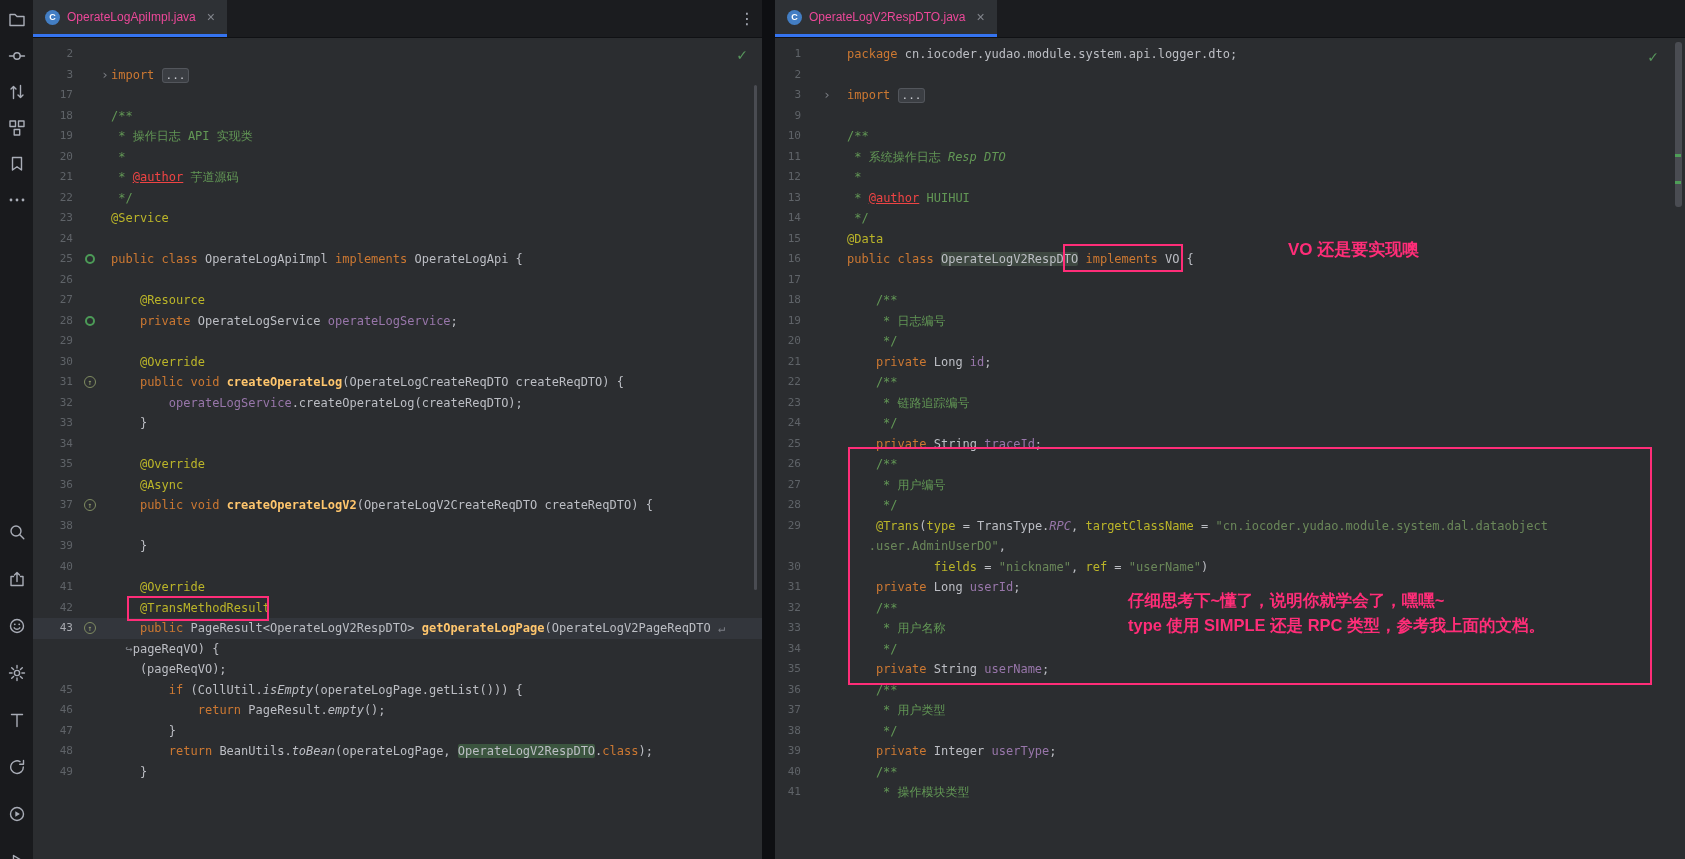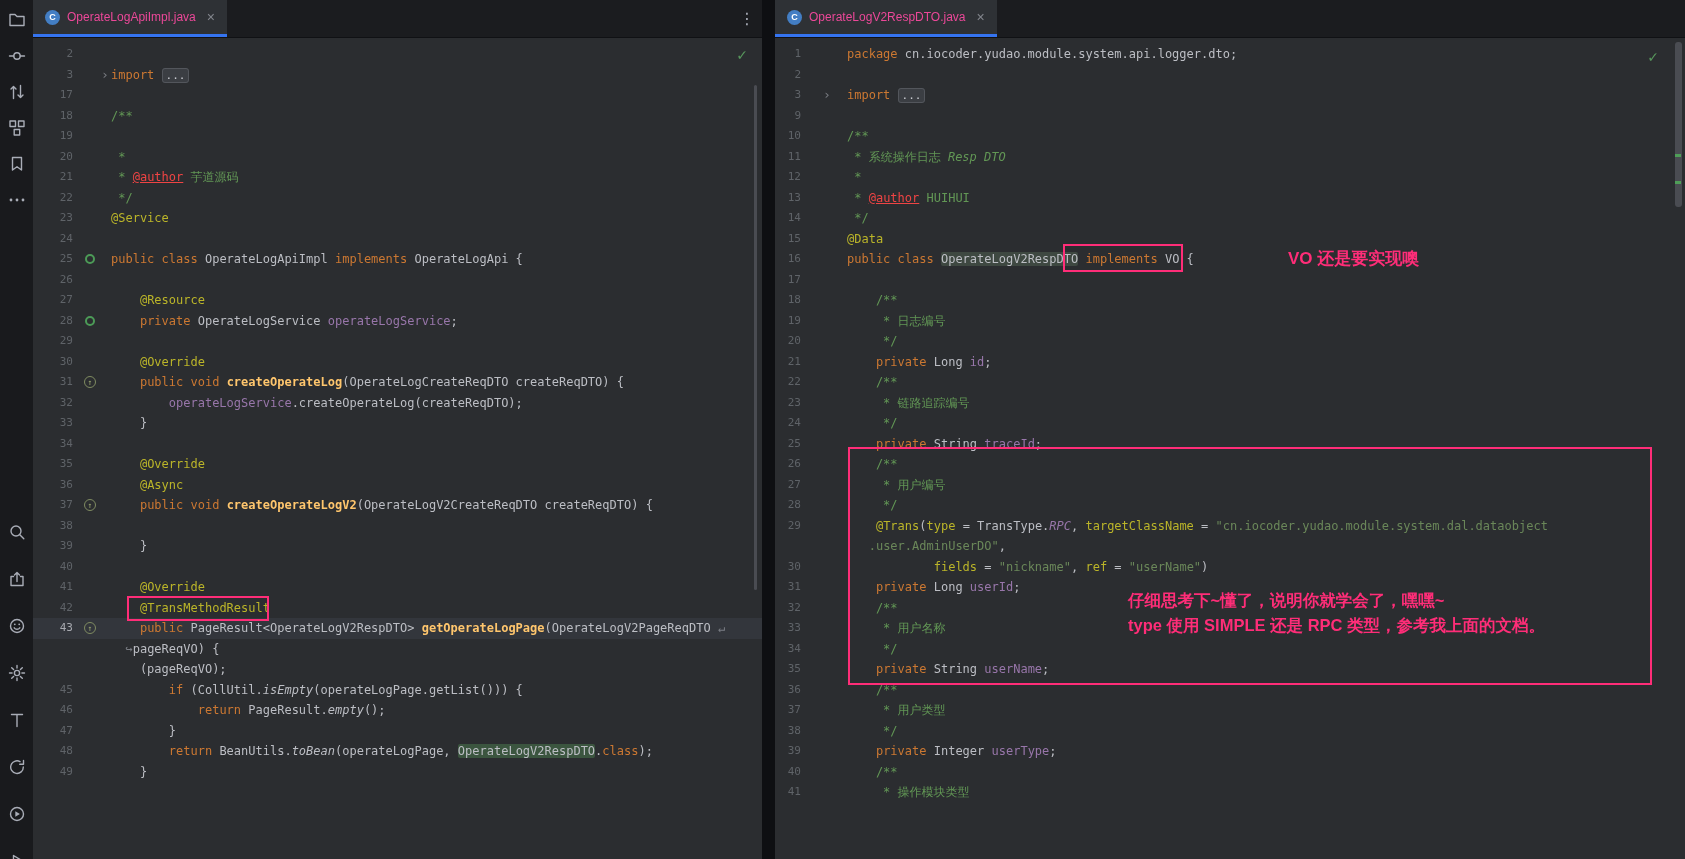--- a/index.html
+++ b/index.html
@@ -77,21 +77,21 @@
   .vmark{position:absolute;right:4px;width:6px;height:3px;background:#4F9E58;z-index:6;}
   .vmark.m1{top:154px;} .vmark.m2{top:181px;}
 
   
   .overlay{position:absolute;inset:0;pointer-events:none;z-index:30;}
   .pbox{position:absolute;border:2px solid #FF2D78;box-sizing:border-box;}
   .pbox.b1{left:127px;top:596px;width:142px;height:25px;}
   .pbox.b2{left:1063px;top:244px;width:120px;height:28px;}
   .pbox.b3{left:848px;top:447px;width:804px;height:238px;}
   .pnote{position:absolute;color:#FF2D78;font-weight:bold;}
-  .pnote.n1{left:1288px;top:247px;font-size:17px;}
+  .pnote.n1{left:1288px;top:238px;font-size:17px;}
   .pnote.n2{left:1128px;top:588px;font-size:16.5px;line-height:25px;}
 </style>
 </head>
 <body>
 
 <div class="app">
 
   <div class="stripe">
     <div class="top-group">
         <div class="sicon">
@@ -191,21 +191,21 @@
       </div>
       <div class="tab-spacer"></div>
       <div class="more-btn">⋮</div>
     </div>
     <div class="editor">
       <div class="code-area">
           <div class="row"><span class="ln">2</span><span class="gi"></span><span class="fa"></span><span class="codeln"></span></div>
           <div class="row"><span class="ln">3</span><span class="gi"></span><span class="fa">›</span><span class="codeln"><span class="k">import</span><span class="d"> </span><span class="fold">...</span></span></div>
           <div class="row"><span class="ln">17</span><span class="gi"></span><span class="fa"></span><span class="codeln"></span></div>
           <div class="row"><span class="ln">18</span><span class="gi"></span><span class="fa"></span><span class="codeln"><span class="c">/**</span></span></div>
-          <div class="row"><span class="ln">19</span><span class="gi"></span><span class="fa"></span></div>
+          <div class="row"><span class="ln">19</span><span class="gi"></span><span class="fa"></span><span class="codeln"><span class="c"> * 操作日志 API 实现类</span></span></div>
           <div class="row"><span class="ln">20</span><span class="gi"></span><span class="fa"></span><span class="codeln"><span class="c"> *</span></span></div>
           <div class="row"><span class="ln">21</span><span class="gi"></span><span class="fa"></span><span class="codeln"><span class="c"> * </span><span class="ct">@author</span><span class="c"> 芋道源码</span></span></div>
           <div class="row"><span class="ln">22</span><span class="gi"></span><span class="fa"></span><span class="codeln"><span class="c"> */</span></span></div>
           <div class="row"><span class="ln">23</span><span class="gi"></span><span class="fa"></span><span class="codeln"><span class="a">@Service</span></span></div>
           <div class="row"><span class="ln">24</span><span class="gi"></span><span class="fa"></span></div>
           <div class="row"><span class="ln">25</span><span class="gi"><span class="ic-bean"></span></span><span class="fa"></span><span class="codeln"><span class="k">public class</span><span class="d"> OperateLogApiImpl </span><span class="k">implements</span><span class="d"> OperateLogApi {</span></span></div>
           <div class="row"><span class="ln">26</span><span class="gi"></span><span class="fa"></span><span class="codeln"></span></div>
           <div class="row"><span class="ln">27</span><span class="gi"></span><span class="fa"></span><span class="codeln"><span class="d">    </span><span class="a">@Resource</span></span></div>
           <div class="row"><span class="ln">28</span><span class="gi"><span class="ic-bean"></span></span><span class="fa"></span><span class="codeln"><span class="d">    </span><span class="k">private</span><span class="d"> OperateLogService </span><span class="f">operateLogService</span><span class="d">;</span></span></div>
           <div class="row"><span class="ln">29</span><span class="gi"></span><span class="fa"></span><span class="codeln"></span></div>

